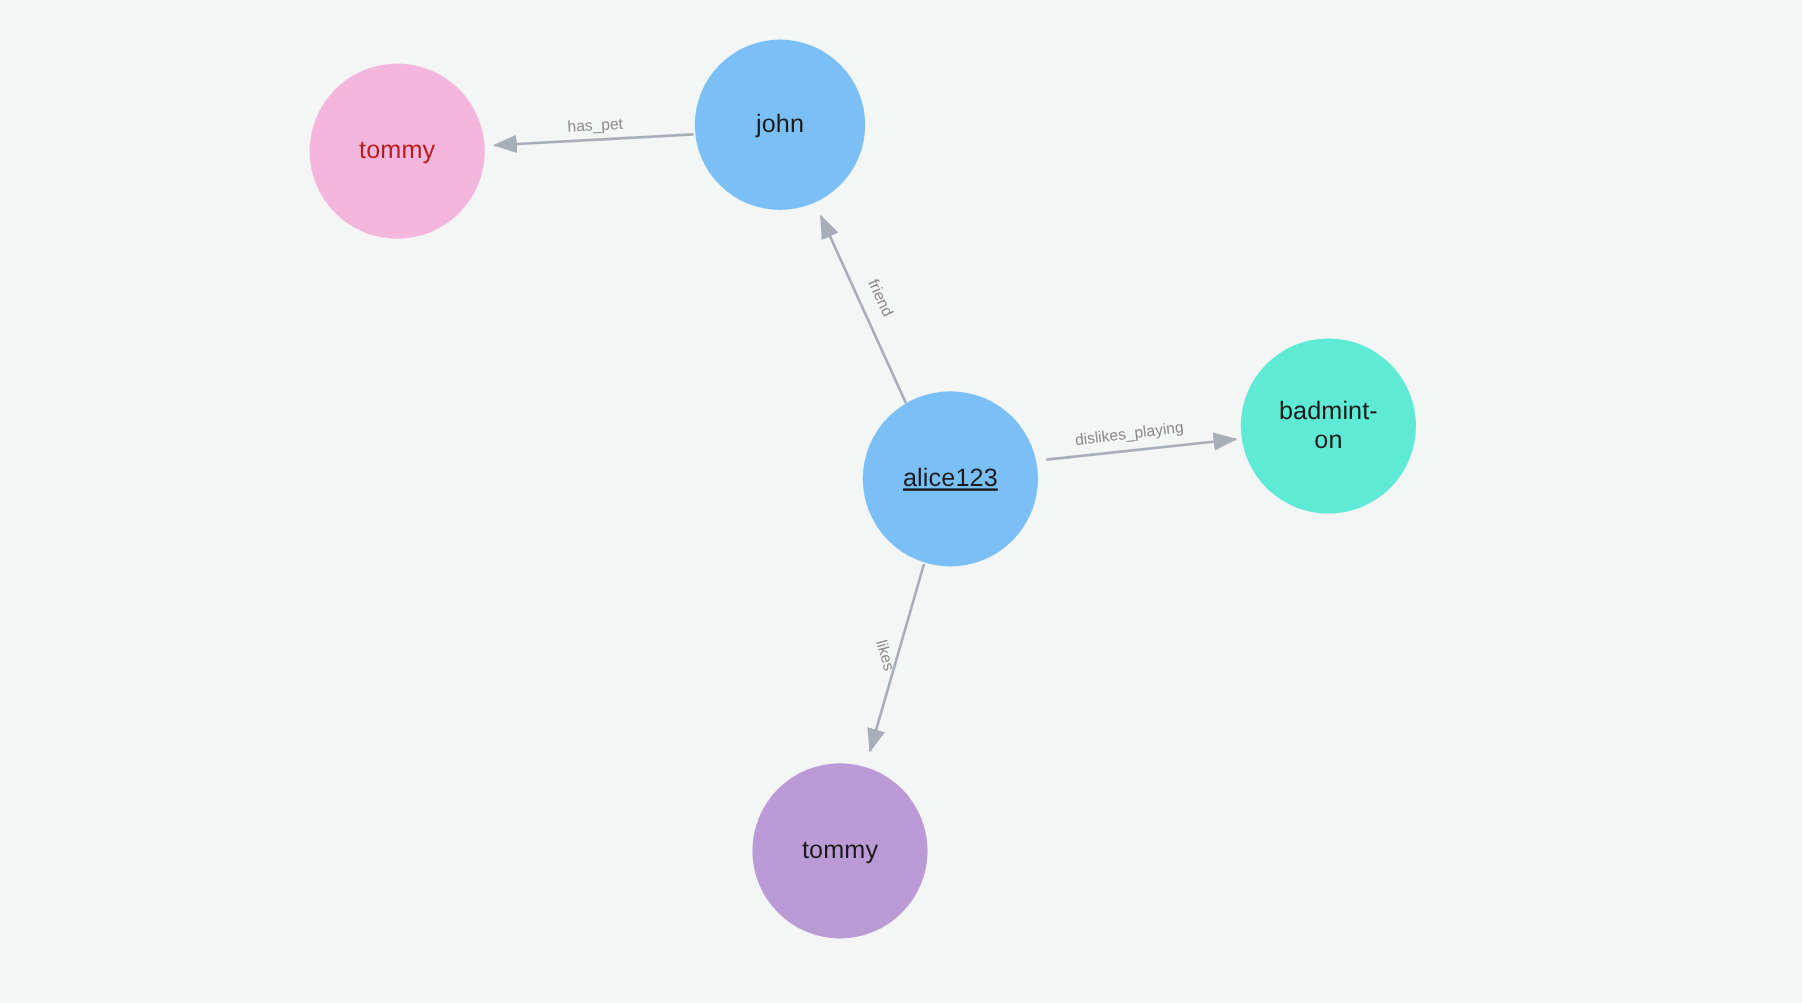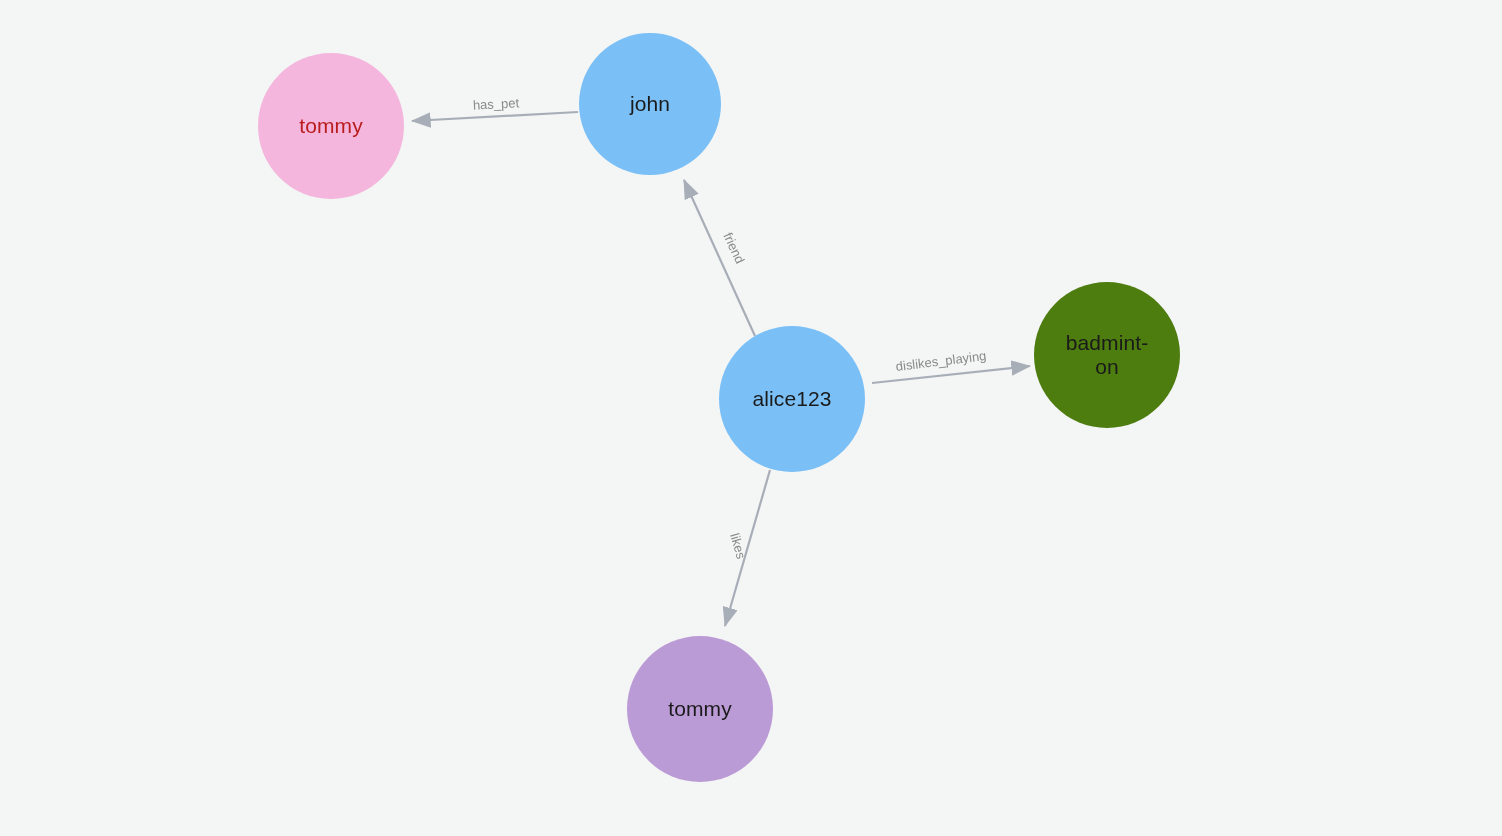--- a/index.html
+++ b/index.html
@@ -82,24 +82,24 @@
       <div class="edge-label" style="color: rgb(138, 138, 138); left: 941px; top: 361px; transform: translate(-50%, -50%) rotate(-7deg);">dislikes_playing</div>
       <div class="edge-label" style="color: rgb(138, 138, 138); left: 738px; top: 546px; transform: translate(-50%, -50%) rotate(74deg);">likes</div>
     </div>
   <div id="node-layer">
       <div class="node" style="left: 258px; top: 53px; width: 146px; height: 146px; background: rgb(244, 182, 221); color: #b91c1c;">
         <span class="node-label">tommy</span>
       </div>
       <div class="node" style="left: 579px; top: 33px; width: 142px; height: 142px; background: rgb(122, 192, 247); color: rgb(26, 26, 26);">
         <span class="node-label">john</span>
       </div>
-      <div class="node" style="left: 719px; top: 326px; width: 146px; height: 146px; background: rgb(122, 192, 247); color: rgb(26, 26, 26);">
+      <div class="node" style="left: 719px; top: 326px; width: 146px; height: 146px; background: rgb(122, 192, 247); color: rgb(26, 26, 26); text-decoration: underline;">
         <span class="node-label">alice123</span>
       </div>
-      <div class="node" style="left: 1034px; top: 282px; width: 146px; height: 146px; background: #4d7c0f; color: rgb(26, 26, 26);">
+      <div class="node" style="left: 1034px; top: 282px; width: 146px; height: 146px; background: #5eead4; color: rgb(26, 26, 26);">
         <span class="node-label">badmint-
 on</span>
       </div>
       <div class="node" style="left: 627px; top: 636px; width: 146px; height: 146px; background: rgb(187, 155, 214); color: rgb(26, 26, 26);">
         <span class="node-label">tommy</span>
       </div>
     </div>
 
 </div>
 

